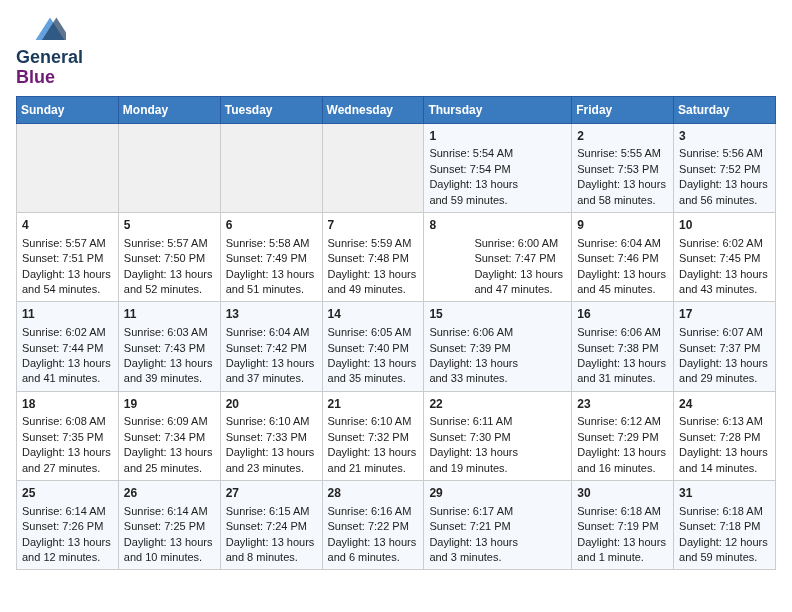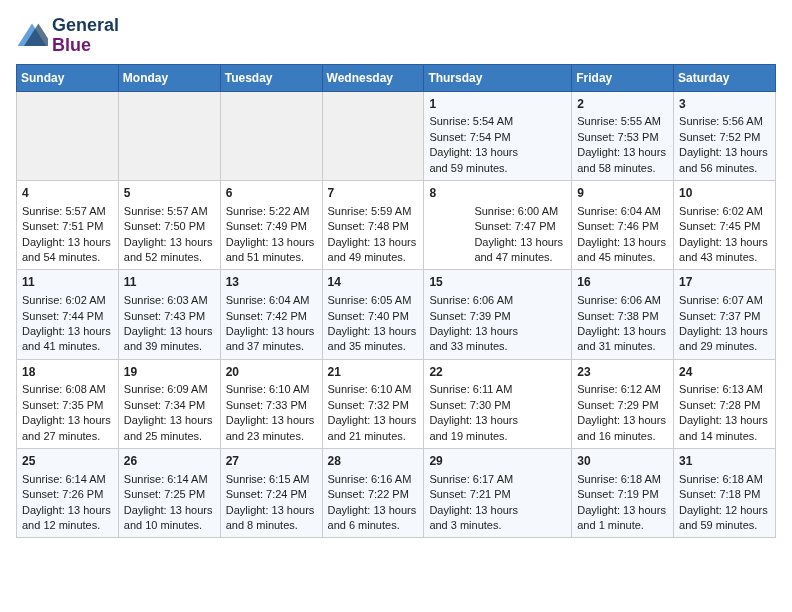--- a/index.html
+++ b/index.html
@@ -13,20 +13,21 @@
     .header {
       display: flex;
       align-items: flex-start;
       justify-content: space-between;
       margin-bottom: 8px;
     }
     .logo {
       display: flex;
       align-items: center;
       gap: 4px;
+      flex-direction: column;
     }
     .logo-text {
       font-size: 18px;
       font-weight: bold;
       color: #1a3a5c;
       line-height: 1.1;
     }
     .logo-text span {
       color: #701a75;
     }
@@ -158,21 +159,21 @@
         </td>
         <td>
           <span class="day-num">5</span>
           <div class="day-info" style="white-space: pre-line;">Sunrise: 5:57 AM
 Sunset: 7:50 PM
 Daylight: 13 hours
 and 52 minutes.</div>
         </td>
         <td>
           <span class="day-num">6</span>
-          <div class="day-info" style="white-space: pre-line;">Sunrise: 5:22 AM
+          <div class="day-info" style="white-space: pre-line;">Sunrise: 5:58 AM
 Sunset: 7:49 PM
 Daylight: 13 hours
 and 51 minutes.</div>
         </td>
         <td>
           <span class="day-num">7</span>
           <div class="day-info" style="white-space: pre-line;">Sunrise: 5:59 AM
 Sunset: 7:48 PM
 Daylight: 13 hours
 and 49 minutes.</div>

